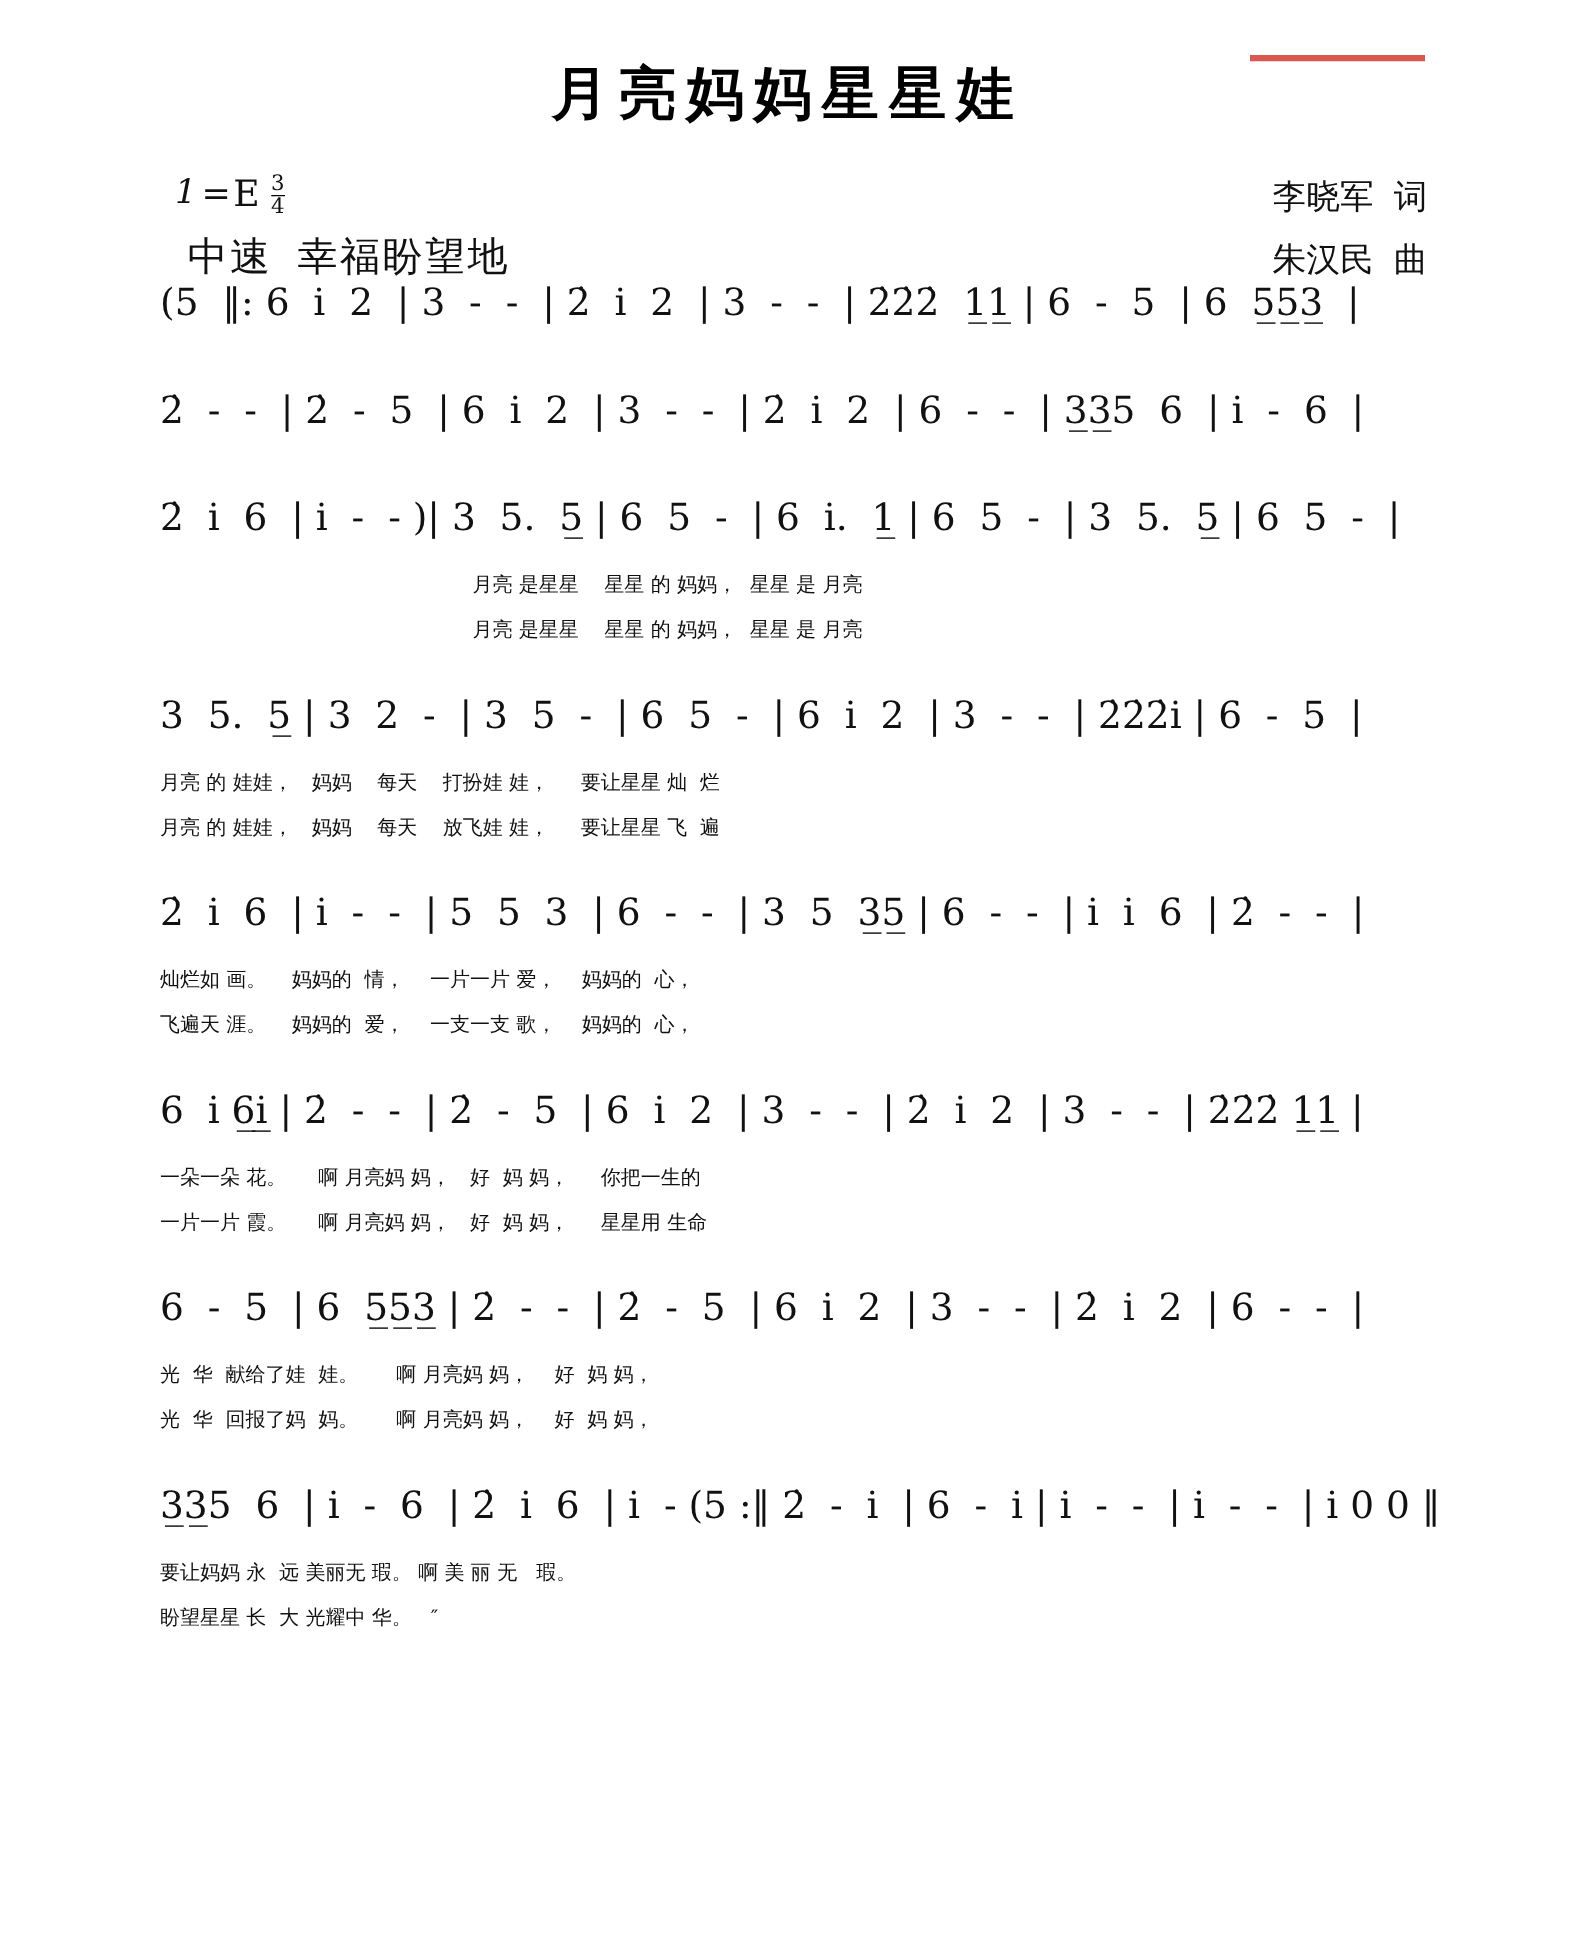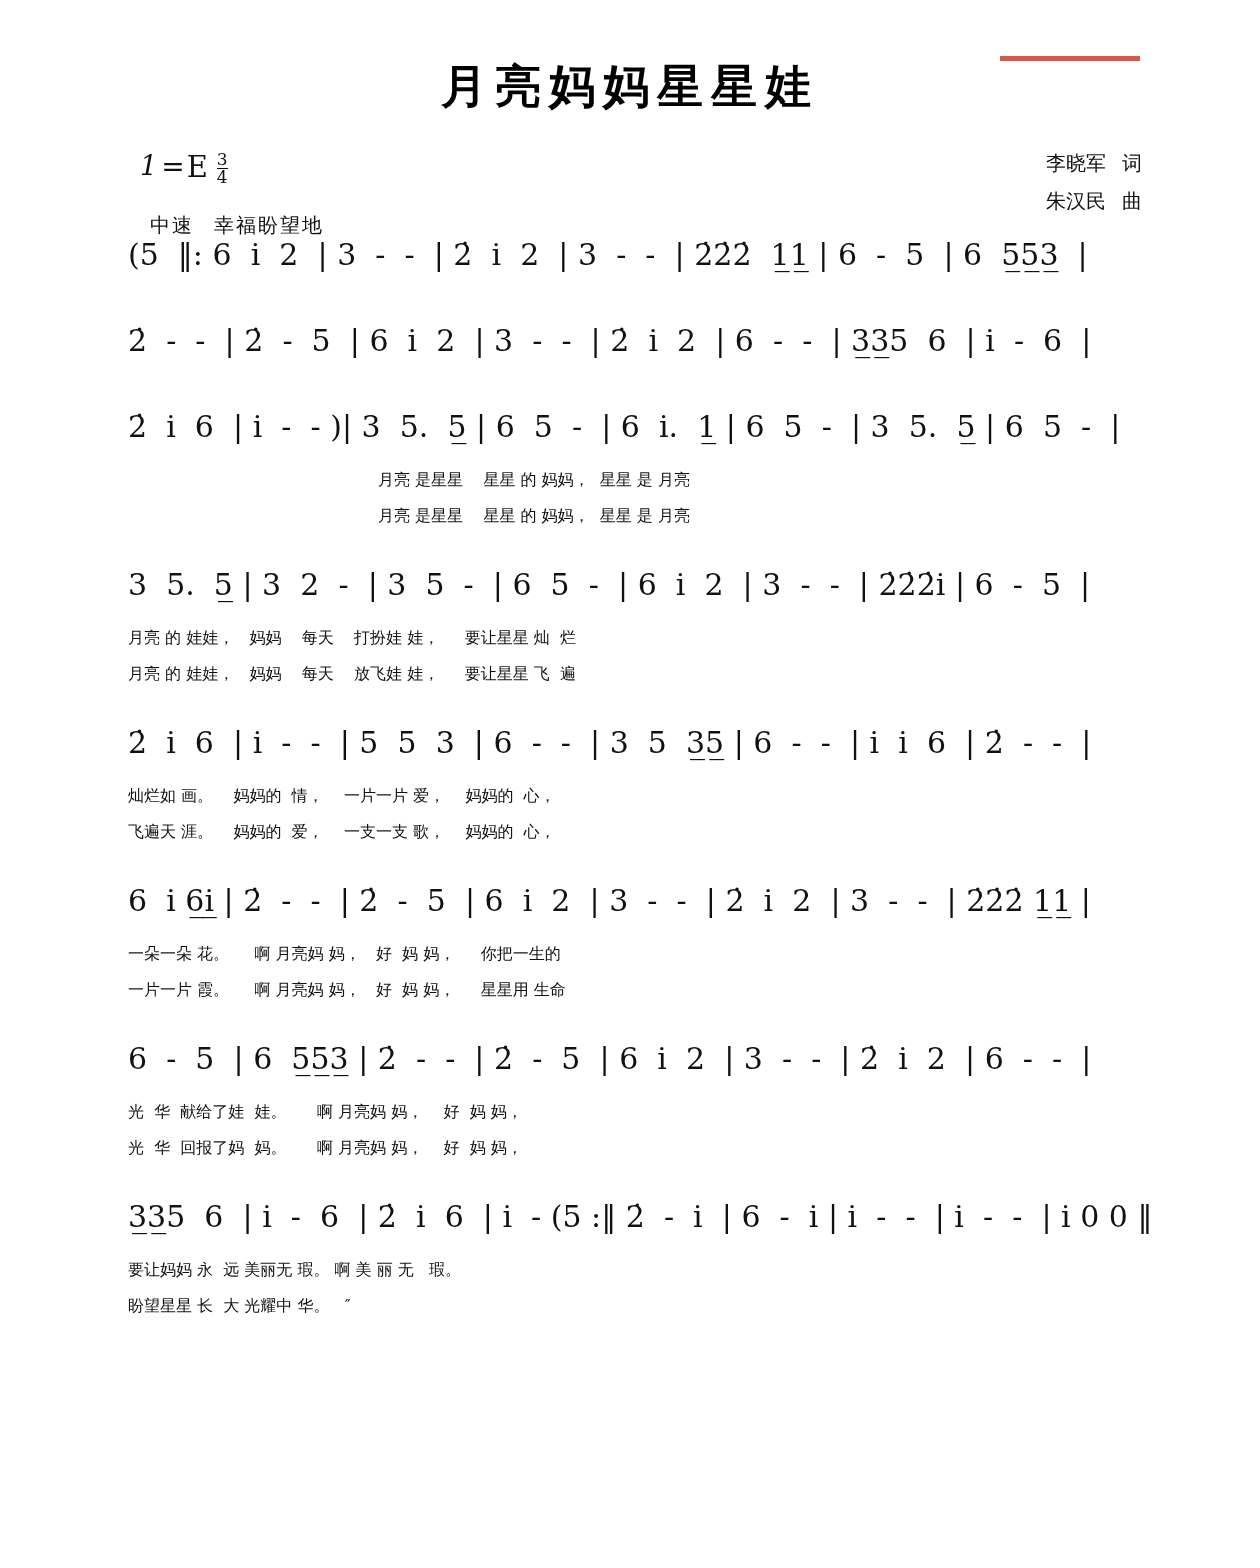--- a/index.html
+++ b/index.html
@@ -21,21 +21,21 @@
     height: 1568px;
   }
 
   
   .title {
     text-align: center;
     font-family: "DejaVu Serif", serif;
     font-size: 46px;
     font-weight: 700;
     letter-spacing: 8px;
-    margin-top: 56px;
+    margin-top: 44px;
     color: #000;
   }
 
   
   .header-row {
     position: relative;
     height: 96px;
     margin-top: 26px;
   }
   .keysig {
@@ -59,30 +59,30 @@
     font-size: 17px;
     line-height: 1.02;
     text-align: center;
     vertical-align: top;
     margin-top: 1px;
   }
   .frac .den { border-top: 1.6px solid #000; display: block; padding-top: 0px;}
   .tempo {
     position: absolute;
     left: 150px;
-    top: 68px;
-    font-size: 20px;
+    top: 52px;
+    font-size: 32px;
     letter-spacing: 2px;
   }
   .tempo .sp { display:inline-block; width: 20px; }
   .credits {
     position: absolute;
     right: 118px;
     top: 0px;
-    font-size: 20px;
+    font-size: 27px;
     line-height: 1.9;
     text-align: left;
   }
   .credits .role { padding-left: 16px; }
 
   
   .system {
     position: relative;
     margin: 0 0 0 0;
     padding-left: 128px;

